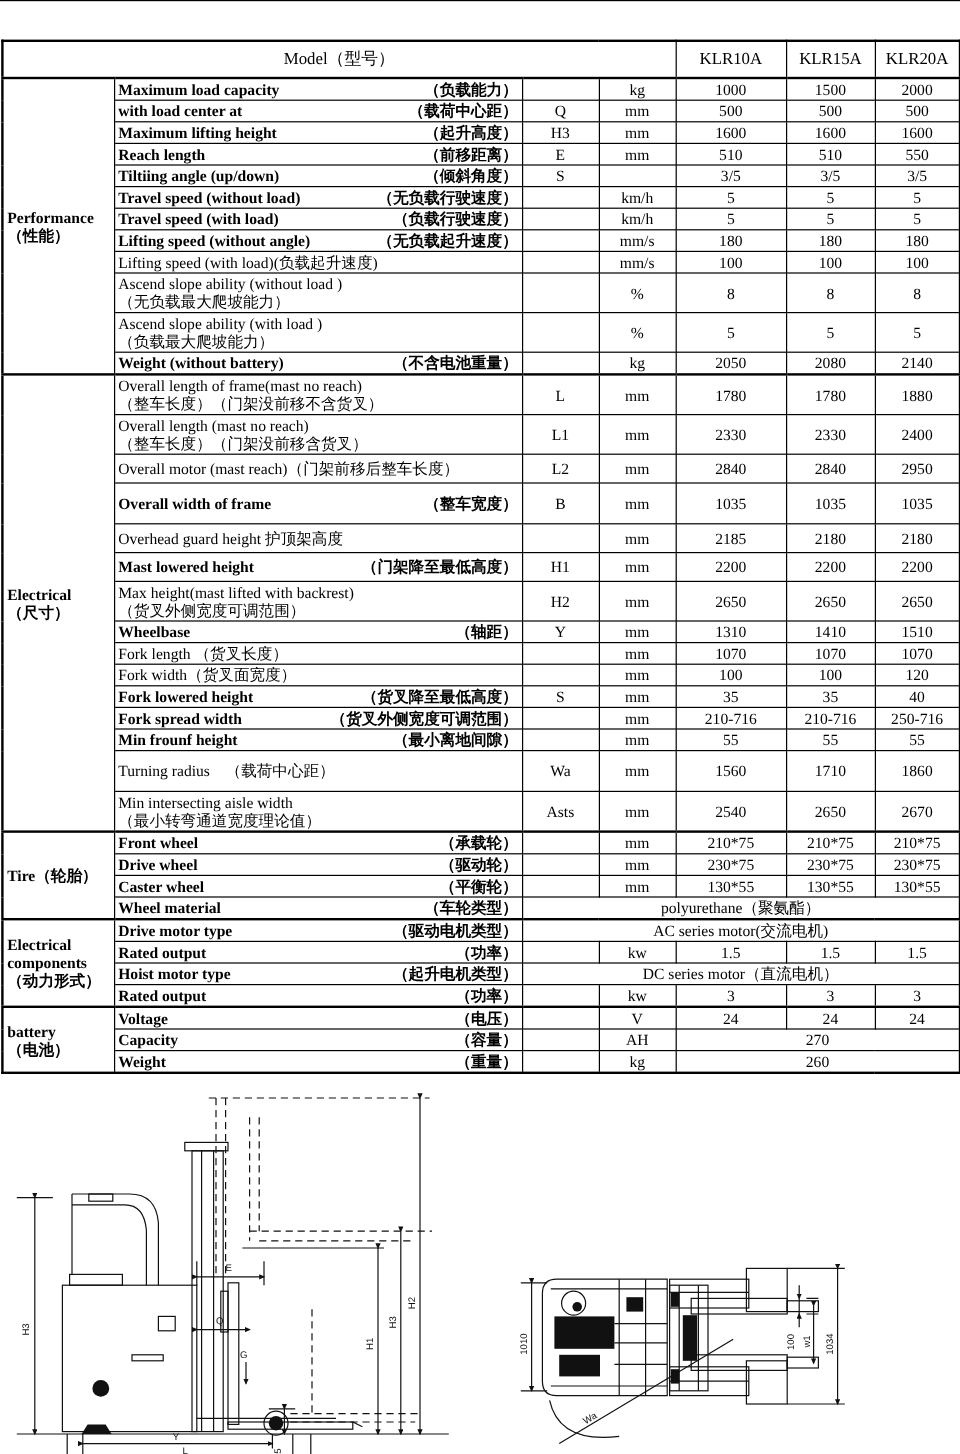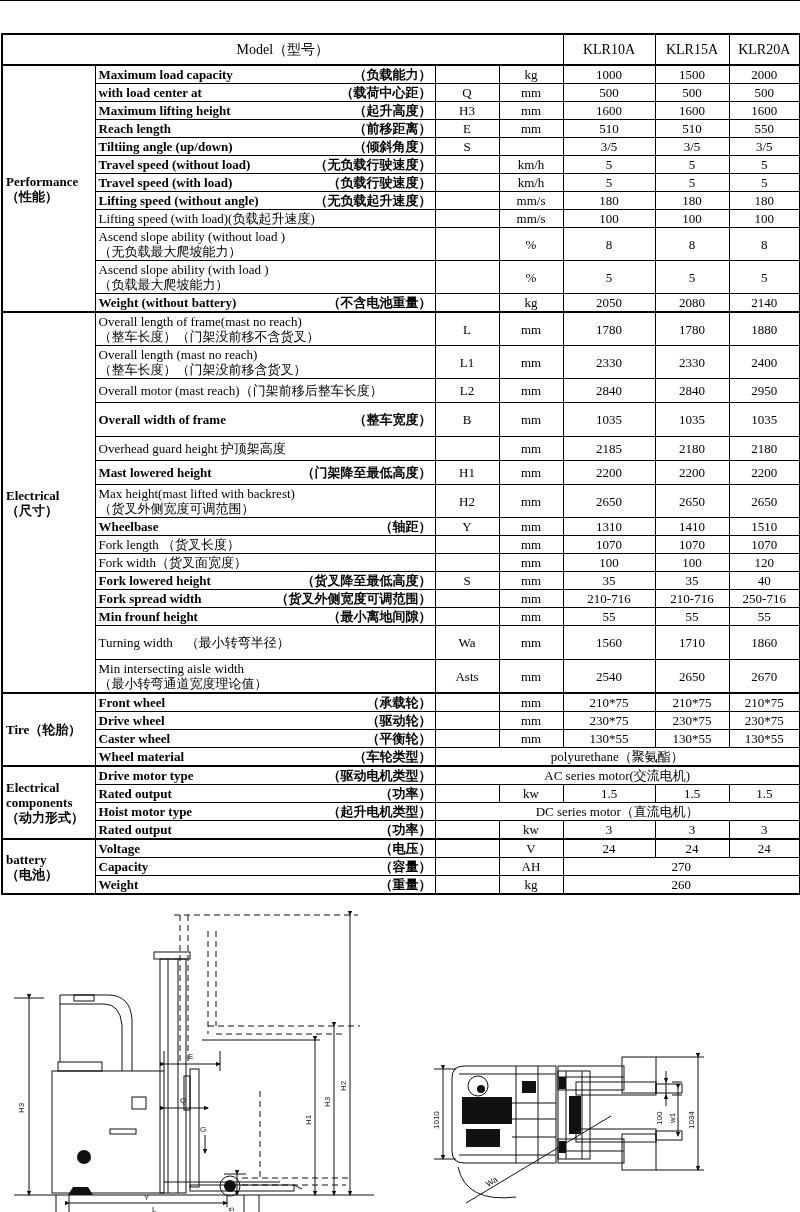--- a/index.html
+++ b/index.html
@@ -269,21 +269,21 @@
         </tr>
         <tr>
           <td class="lbl mode-split"><span>Min frounf height</span><span>（最小离地间隙）</span></td>
           <td class="sym"></td>
           <td class="unit">mm</td>
           <td class="val">55</td>
           <td class="val">55</td>
           <td class="val">55</td>
         </tr>
         <tr class="pad2">
-          <td class="lbl mode-inline">Turning width　（最小转弯半径）</td>
+          <td class="lbl mode-inline">Turning radius　（载荷中心距）</td>
           <td class="sym">Wa</td>
           <td class="unit">mm</td>
           <td class="val">1560</td>
           <td class="val">1710</td>
           <td class="val">1860</td>
         </tr>
         <tr>
           <td class="lbl mode-twoline">
             <div>Min intersecting aisle width</div>
             <div> （最小转弯通道宽度理论值）</div>

